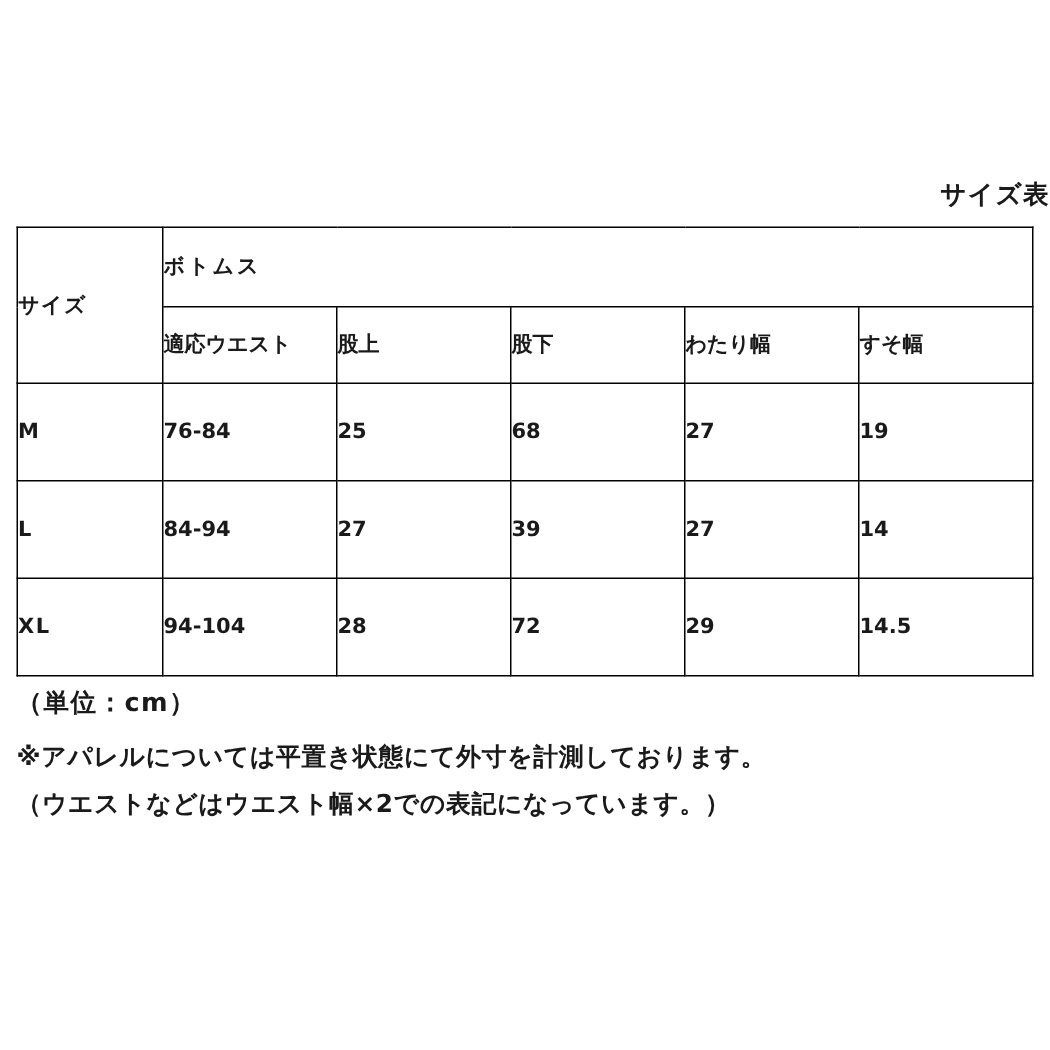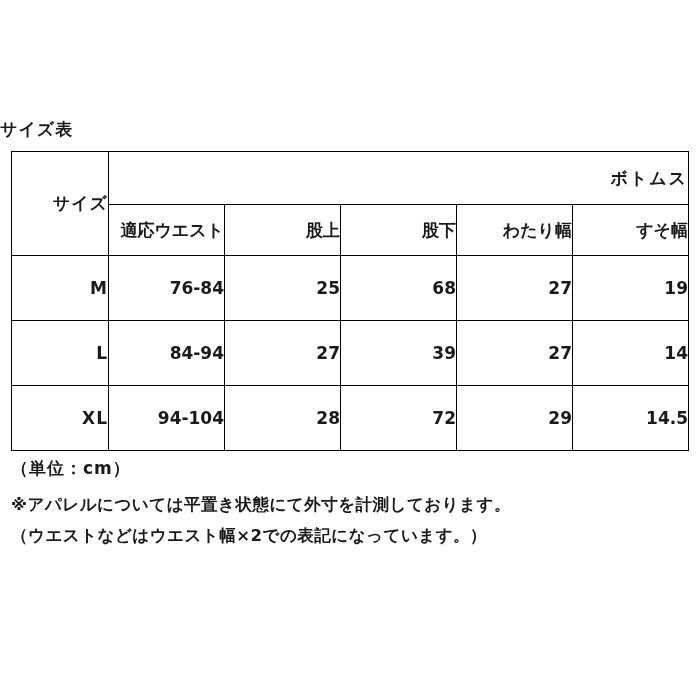--- a/index.html
+++ b/index.html
@@ -14,40 +14,40 @@
     color: #1a1a1a;
     overflow: hidden;
   }
   .page {
     position: relative;
     width: 700px;
     height: 700px;
     box-sizing: border-box;
   }
   .title {
-    text-align: left;
+    text-align: right;
     font-size: 17px;
     font-weight: 700;
     letter-spacing: 1px;
     margin-top: 118px;
     margin-bottom: 10px;
   }
   table.size-table {
     border-collapse: collapse;
     width: 678px;
     margin: 0 auto;
     table-layout: fixed;
   }
   table.size-table th,
   table.size-table td {
     border: 1px solid #000000;
-    text-align: right;
+    text-align: left;
     vertical-align: middle;
     font-weight: 700;
-    font-size: 17px;
+    font-size: 14px;
     padding: 0;
   }
   th.size-head {
     width: 96px;
     font-size: 18px;
     letter-spacing: 1px;
   }
   th.group-head {
     font-size: 19px;
     letter-spacing: 2px;

